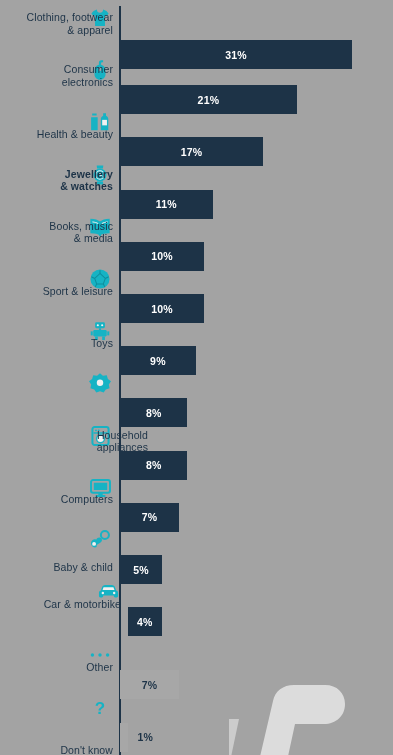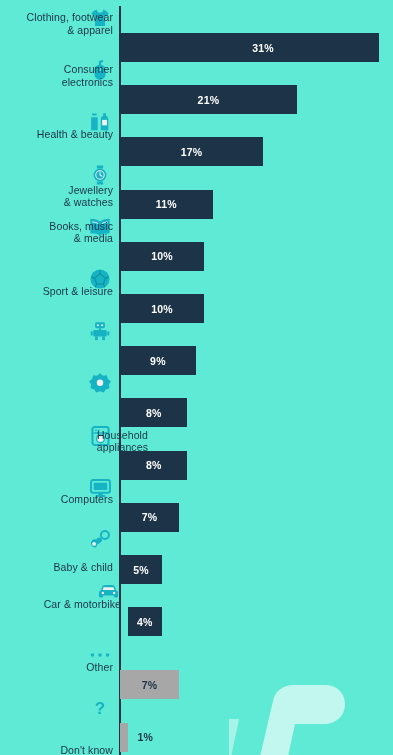--- a/index.html
+++ b/index.html
@@ -12,21 +12,21 @@
     background: #f1f1f1;
     font-family: "Liberation Sans", sans-serif;
     overflow: hidden;
     position: relative;
   }
 
   #chart-root {
     position: relative;
     width: 393px;
     height: 755px;
-    background: #5eead4;
+    background: #a3a3a3;
   }
 
   
   .watermark {
     position: absolute;
     right: -6px;
     bottom: -14px;
     width: 170px;
     height: 90px;
     pointer-events: none;
@@ -116,21 +116,21 @@
 
   <div class="rows" id="rows">
       <div class="row" style="top: 6px; height: 56px;">
         <div class="row-icon" style="top: 0px;">
           <svg width="22" height="22" viewBox="0 0 24 24">
             <path fill="#16b3c4" d="M8.6 2.6 L5 4.3 L2.6 7.2 L5 10 L6.6 8.8 L6.6 20.6 L17.4 20.6 L17.4 8.8 L19 10 L21.4 7.2 L19 4.3 L15.4 2.6 C15.4 5 13.9 6.2 12 6.2 C10.1 6.2 8.6 5 8.6 2.6 Z"></path>
           </svg>
         </div>
         <div class="row-label" style="top: 5px;">Clothing, footwear
 &amp; apparel</div>
-        <div class="bar" style="top: 27px; width: 232px; padding-left: 27px;">
+        <div class="bar" style="top: 34px; width: 232px;">
           <span class="bar-value">31%</span>
         </div>
       </div>
       <div class="row" style="top: 58.2px; height: 56px;">
         <div class="row-icon" style="top: 0px;">
           <svg width="22" height="22" viewBox="0 0 24 24">
             <path fill="#16b3c4" d="M13.3 1.4 C11.6 1.4 10.8 2.6 10.8 4 L10.8 6.2 C7.9 6.8 6 9.1 6 12.4 L6 16.6 C6 20 8.6 22.6 12 22.6 C15.4 22.6 18 20 18 16.6 L18 12.4 C18 9.1 16.1 6.8 13.2 6.2 L13.2 4.3 C13.2 3.7 13.6 3.5 14.2 3.5 L15.4 3.5 L15.4 1.4 Z M12 8.6 C12.7 8.6 13.2 9.1 13.2 9.8 L13.2 12 C13.2 12.7 12.7 13.2 12 13.2 C11.3 13.2 10.8 12.7 10.8 12 L10.8 9.8 C10.8 9.1 11.3 8.6 12 8.6 Z"></path>
           </svg>
         </div>
         <div class="row-label" style="top: 5px;">Consumer
@@ -154,21 +154,21 @@
       </div>
       <div class="row" style="top: 162.6px; height: 56px;">
         <div class="row-icon" style="top: 0px;">
           <svg width="20" height="22" viewBox="0 0 20 24">
             <path fill="#16b3c4" d="M6.4 1.6 L13.6 1.6 L13.2 5 L6.8 5 Z M6.8 19 L13.2 19 L13.6 22.4 L6.4 22.4 Z"></path>
             <circle cx="10" cy="12" r="7" fill="#16b3c4"></circle>
             <circle cx="10" cy="12" r="4.6" fill="none" stroke="#f1f1f1" stroke-width="1.1"></circle>
             <path d="M10 8.9 L10 12 L12.2 13.4" stroke="#f1f1f1" stroke-width="1.1" fill="none" stroke-linecap="round"></path>
           </svg>
         </div>
-        <div class="row-label" style="top: 21px;">Jewellery
+        <div class="row-label" style="top: 5px; font-weight: bold;">Jewellery
 &amp; watches</div>
         <div class="bar" style="top: 27px; width: 92.62px;">
           <span class="bar-value">11%</span>
         </div>
       </div>
       <div class="row" style="top: 214.8px; height: 56px;">
         <div class="row-icon" style="top: 0px;">
           <svg width="24" height="20" viewBox="0 0 26 22">
             <path fill="#16b3c4" d="M13 5.4 C10.8 3 7.6 2 2.4 2 L2.4 18 C7.6 18 10.8 18.8 13 20.6 Z"></path>
             <path fill="#16b3c4" d="M13 5.4 C15.2 3 18.4 2 23.6 2 L23.6 18 C18.4 18 15.2 18.8 13 20.6 Z"></path>
@@ -208,20 +208,21 @@
             <circle cx="8.6" cy="5.7" r="1.15" fill="#f1f1f1"></circle>
             <circle cx="13.4" cy="5.7" r="1.15" fill="#f1f1f1"></circle>
             <rect x="9.8" y="9" width="2.4" height="2" fill="#16b3c4"></rect>
             <rect x="3.6" y="11" width="14.8" height="7" rx="1.2" fill="#16b3c4"></rect>
             <rect x="0.8" y="12.4" width="2.2" height="4.4" fill="#16b3c4"></rect>
             <rect x="19" y="12.4" width="2.2" height="4.4" fill="#16b3c4"></rect>
             <rect x="5.6" y="18" width="3" height="4" fill="#16b3c4"></rect>
             <rect x="13.4" y="18" width="3" height="4" fill="#16b3c4"></rect>
           </svg>
         </div>
+        <div class="row-label" style="top: 17.5px;">Toys</div>
         <div class="bar" style="top: 27px; width: 75.78px;">
           <span class="bar-value">9%</span>
         </div>
       </div>
       <div class="row" style="top: 371.4px; height: 56px;">
         <div class="row-icon" style="top: 0px;">
           <svg width="22" height="22" viewBox="0 0 24 24">
             <path fill="#16b3c4" d="M12 1.4 L15.2 4.2 L19.4 3.6 L20.6 7.6 L24 10.2 L21.6 13.6 L22.4 17.8 L18.3 19 L16 22.4 L12 21 L8 22.4 L5.7 19 L1.6 17.8 L2.4 13.6 L0 10.2 L3.4 7.6 L4.6 3.6 L8.8 4.2 Z"></path>
             <circle cx="12" cy="11.8" r="3.5" fill="#f1f1f1"></circle>
           </svg>

